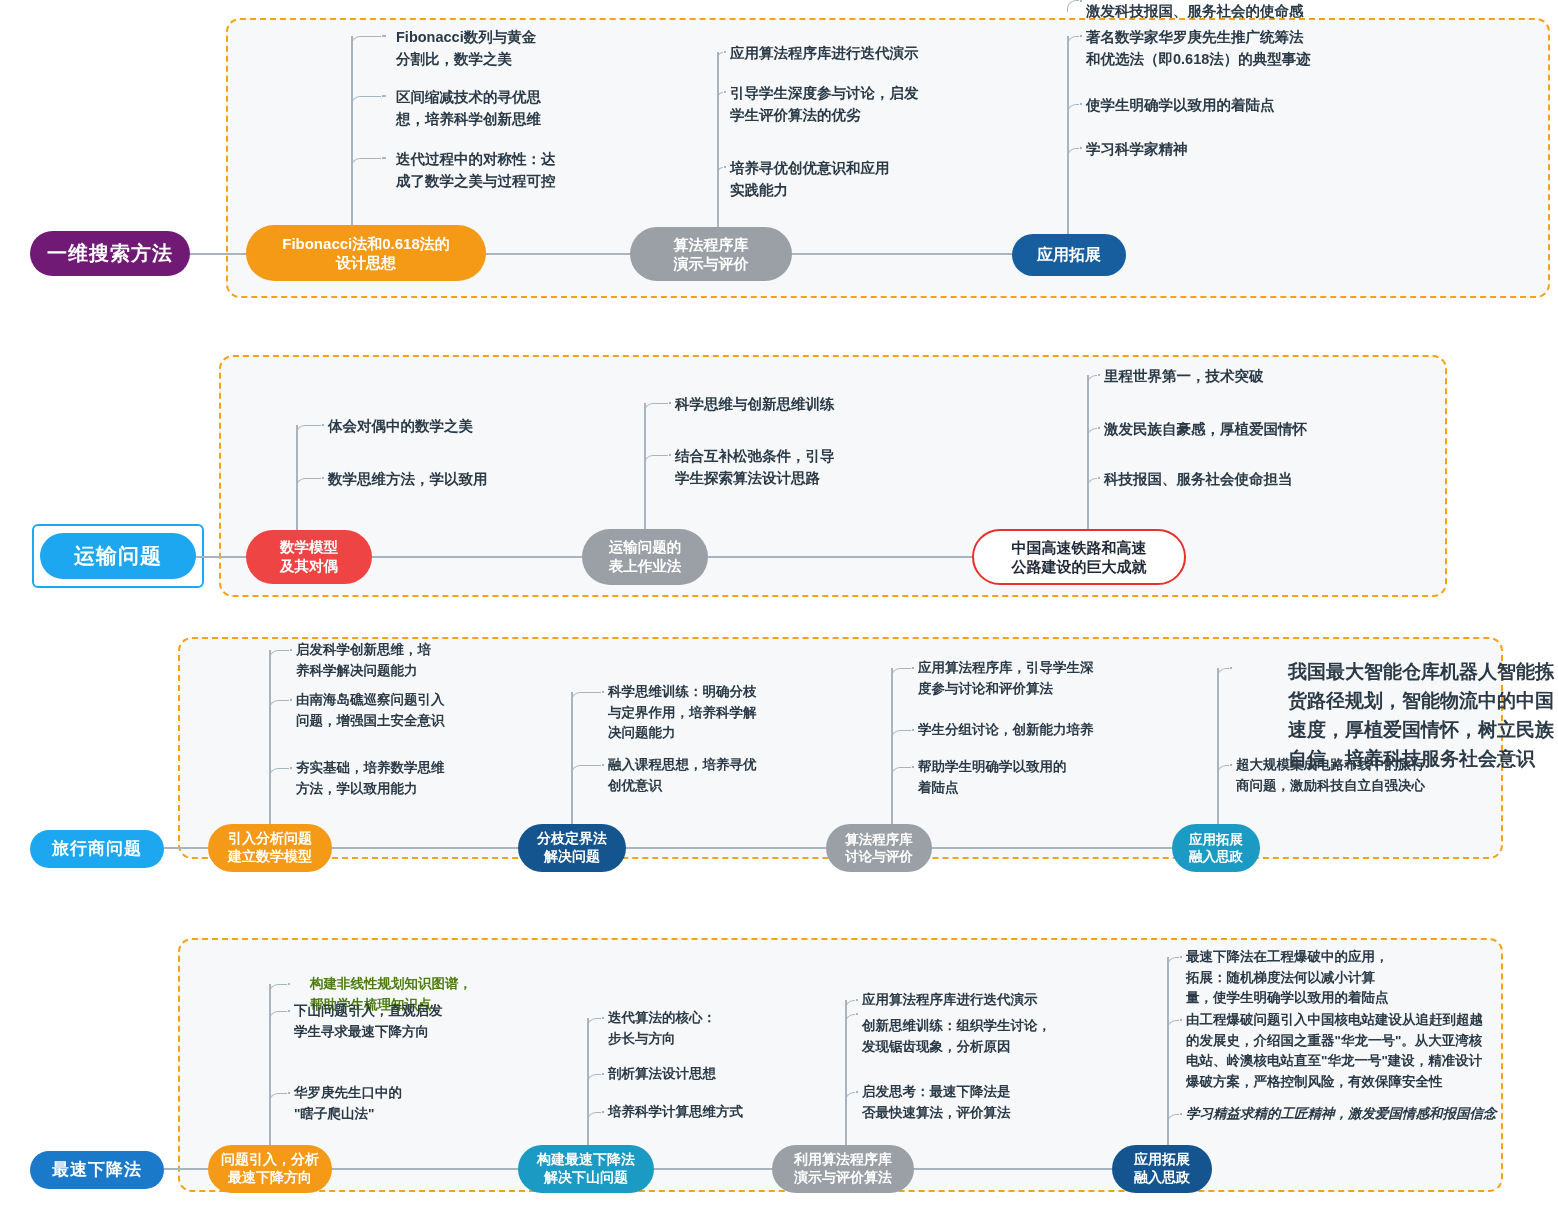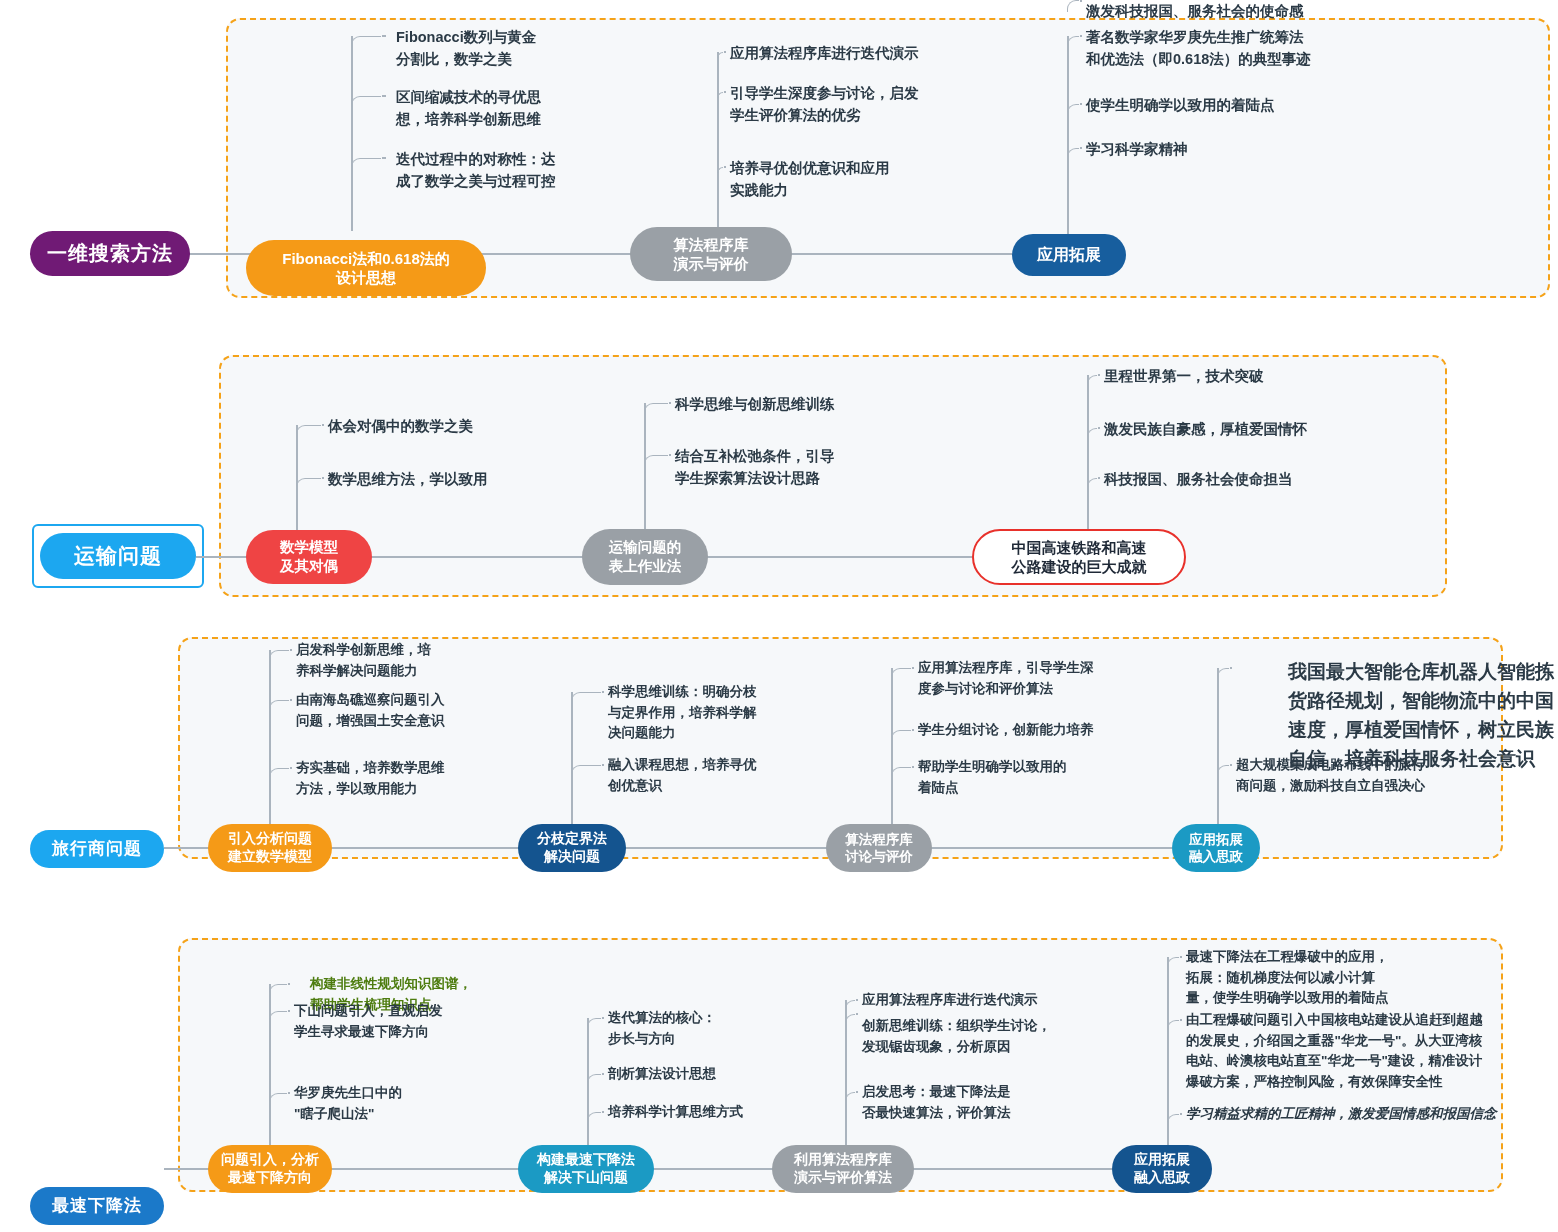--- a/index.html
+++ b/index.html
@@ -86,21 +86,21 @@
 </style>
 </head>
 <body>
 
 <div class="canvas" id="canvas">
     <div class="dashbox" style="left: 226px; top: 18px; width: 1324px; height: 280px; border-color: rgb(245, 162, 24); background: rgb(246, 248, 250);"></div>
     <div class="root" style="left: 30px; top: 231px; width: 160px; height: 45px; background: #701a75; color: rgb(255, 255, 255); font-size: 20px; border-radius: 22.5px;">
       <span>一维搜索方法</span>
     </div>
     <div class="hline" style="left: 190px; top: 253.25px; width: 822px; background: rgb(170, 180, 190);"></div>
-    <div class="node" style="left: 246px; top: 225px; width: 240px; height: 56px; background: rgb(245, 154, 23); color: rgb(255, 255, 255); font-size: 15px; border-radius: 28px; margin-top: 15px;"><span>Fibonacci法和0.618法的
+    <div class="node" style="left: 246px; top: 225px; width: 240px; height: 56px; background: rgb(245, 154, 23); color: rgb(255, 255, 255); font-size: 15px; border-radius: 28px;"><span>Fibonacci法和0.618法的
 设计思想</span></div>
     <div class="trunk" style="left: 351.25px; top: 36px; height: 195px; background: rgb(170, 180, 190);"></div>
     <div class="elbow" style="left: 351.25px; top: 36px; width: 30px; height: 12px; border-left-color: rgb(170, 180, 190); border-top-color: rgb(170, 180, 190);"></div>
     <div class="stub" style="left: 382px; top: 35.25px; width: 4px; background: rgb(170, 180, 190);"></div>
     <div class="leaf" style="left: 396px; top: 26px; font-size: 14.5px; color: rgb(43, 58, 70);">Fibonacci数列与黄金
 分割比，数学之美</div>
     <div class="elbow" style="left: 351.25px; top: 96px; width: 30px; height: 12px; border-left-color: rgb(170, 180, 190); border-top-color: rgb(170, 180, 190);"></div>
     <div class="stub" style="left: 382px; top: 95.25px; width: 4px; background: rgb(170, 180, 190);"></div>
     <div class="leaf" style="left: 396px; top: 86px; font-size: 14.5px; color: rgb(43, 58, 70);">区间缩减技术的寻优思
 想，培养科学创新思维</div>
@@ -227,21 +227,21 @@
     <div class="stub" style="left: 1230px; top: 667.25px; width: 2px; background: rgb(170, 180, 190);"></div>
     <div class="leaf" style="left: 1288px; top: 658px; font-size: 19px; color: rgb(43, 58, 70);">我国最大智能仓库机器人智能拣
 货路径规划，智能物流中的中国
 速度，厚植爱国情怀，树立民族
 自信，培养科技服务社会意识</div>
     <div class="elbow" style="left: 1217.25px; top: 765px; width: 12px; height: 12px; border-left-color: rgb(170, 180, 190); border-top-color: rgb(170, 180, 190);"></div>
     <div class="stub" style="left: 1230px; top: 764.25px; width: 2px; background: rgb(170, 180, 190);"></div>
     <div class="leaf" style="left: 1236px; top: 755px; font-size: 13.5px; color: rgb(43, 58, 70);">超大规模集成电路布线中的旅行
 商问题，激励科技自立自强决心</div>
     <div class="dashbox" style="left: 178px; top: 938px; width: 1325px; height: 254px; border-color: rgb(245, 162, 24); background: rgb(246, 248, 250);"></div>
-    <div class="root" style="left: 30px; top: 1151px; width: 134px; height: 38px; background: rgb(27, 121, 201); color: rgb(255, 255, 255); font-size: 17px; border-radius: 19px; margin-top: 36px;">
+    <div class="root" style="left: 30px; top: 1151px; width: 134px; height: 38px; background: rgb(27, 121, 201); color: rgb(255, 255, 255); font-size: 17px; border-radius: 19px;">
       <span>最速下降法</span>
     </div>
     <div class="hline" style="left: 164px; top: 1168.25px; width: 948px; background: rgb(170, 180, 190);"></div>
     <div class="node" style="left: 208px; top: 1145px; width: 124px; height: 48px; background: rgb(245, 154, 23); color: rgb(255, 255, 255); font-size: 14px; border-radius: 24px;"><span>问题引入，分析
 最速下降方向</span></div>
     <div class="trunk" style="left: 269.25px; top: 984px; height: 167px; background: rgb(170, 180, 190);"></div>
     <div class="elbow" style="left: 269.25px; top: 984px; width: 18px; height: 12px; border-left-color: rgb(170, 180, 190); border-top-color: rgb(170, 180, 190);"></div>
     <div class="stub" style="left: 288px; top: 983.25px; width: 2px; background: rgb(170, 180, 190);"></div>
     <div class="leaf" style="left: 310px; top: 974px; font-size: 13.5px; color: #4d7c0f;">构建非线性规划知识图谱，
 帮助学生梳理知识点</div>

